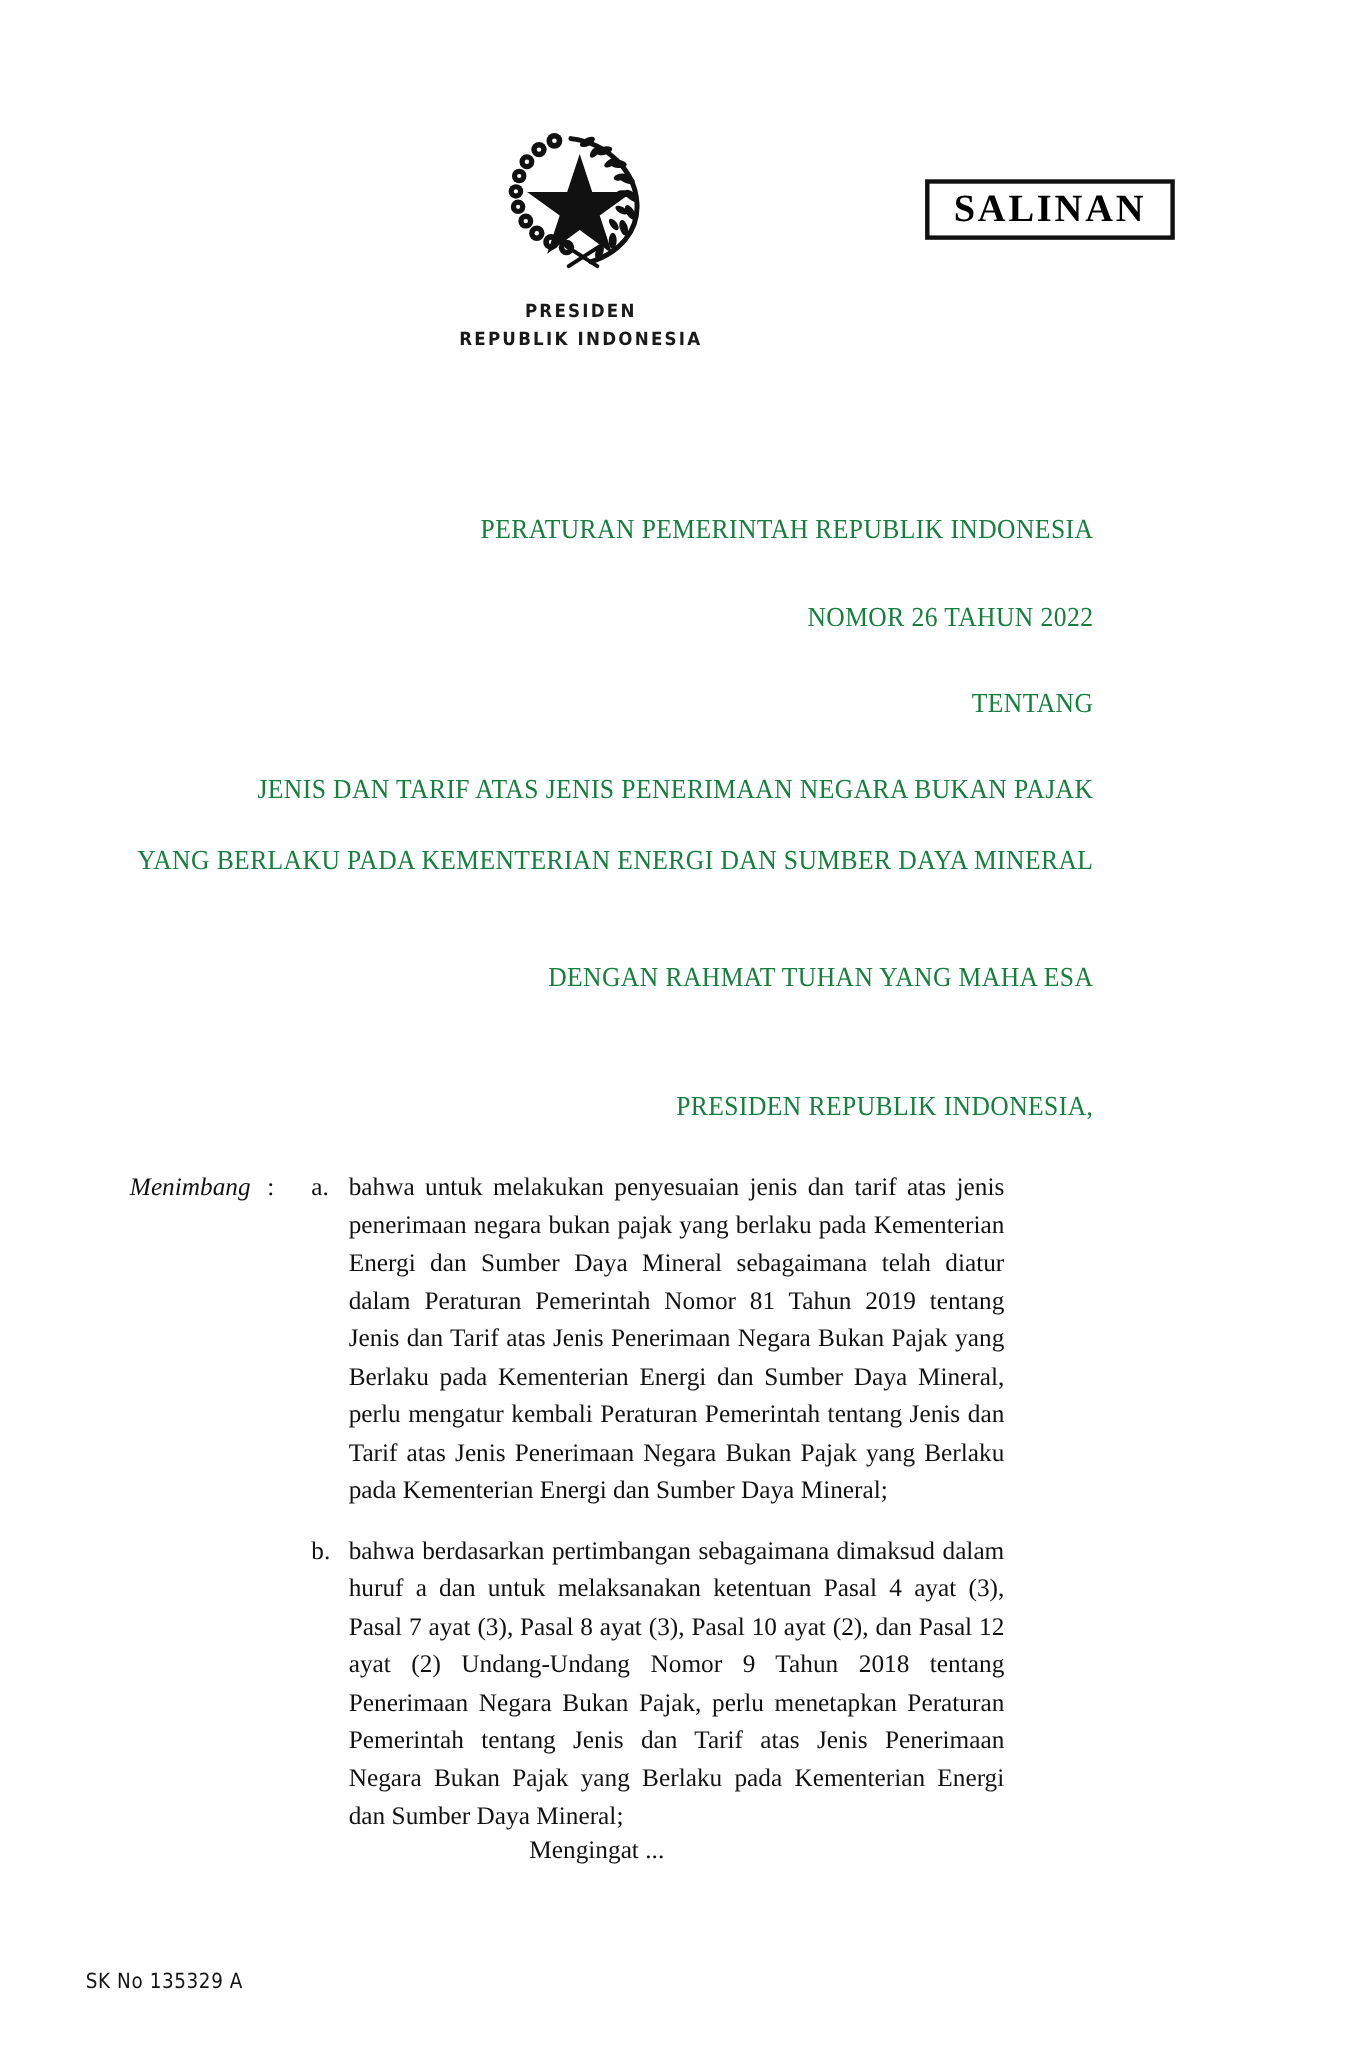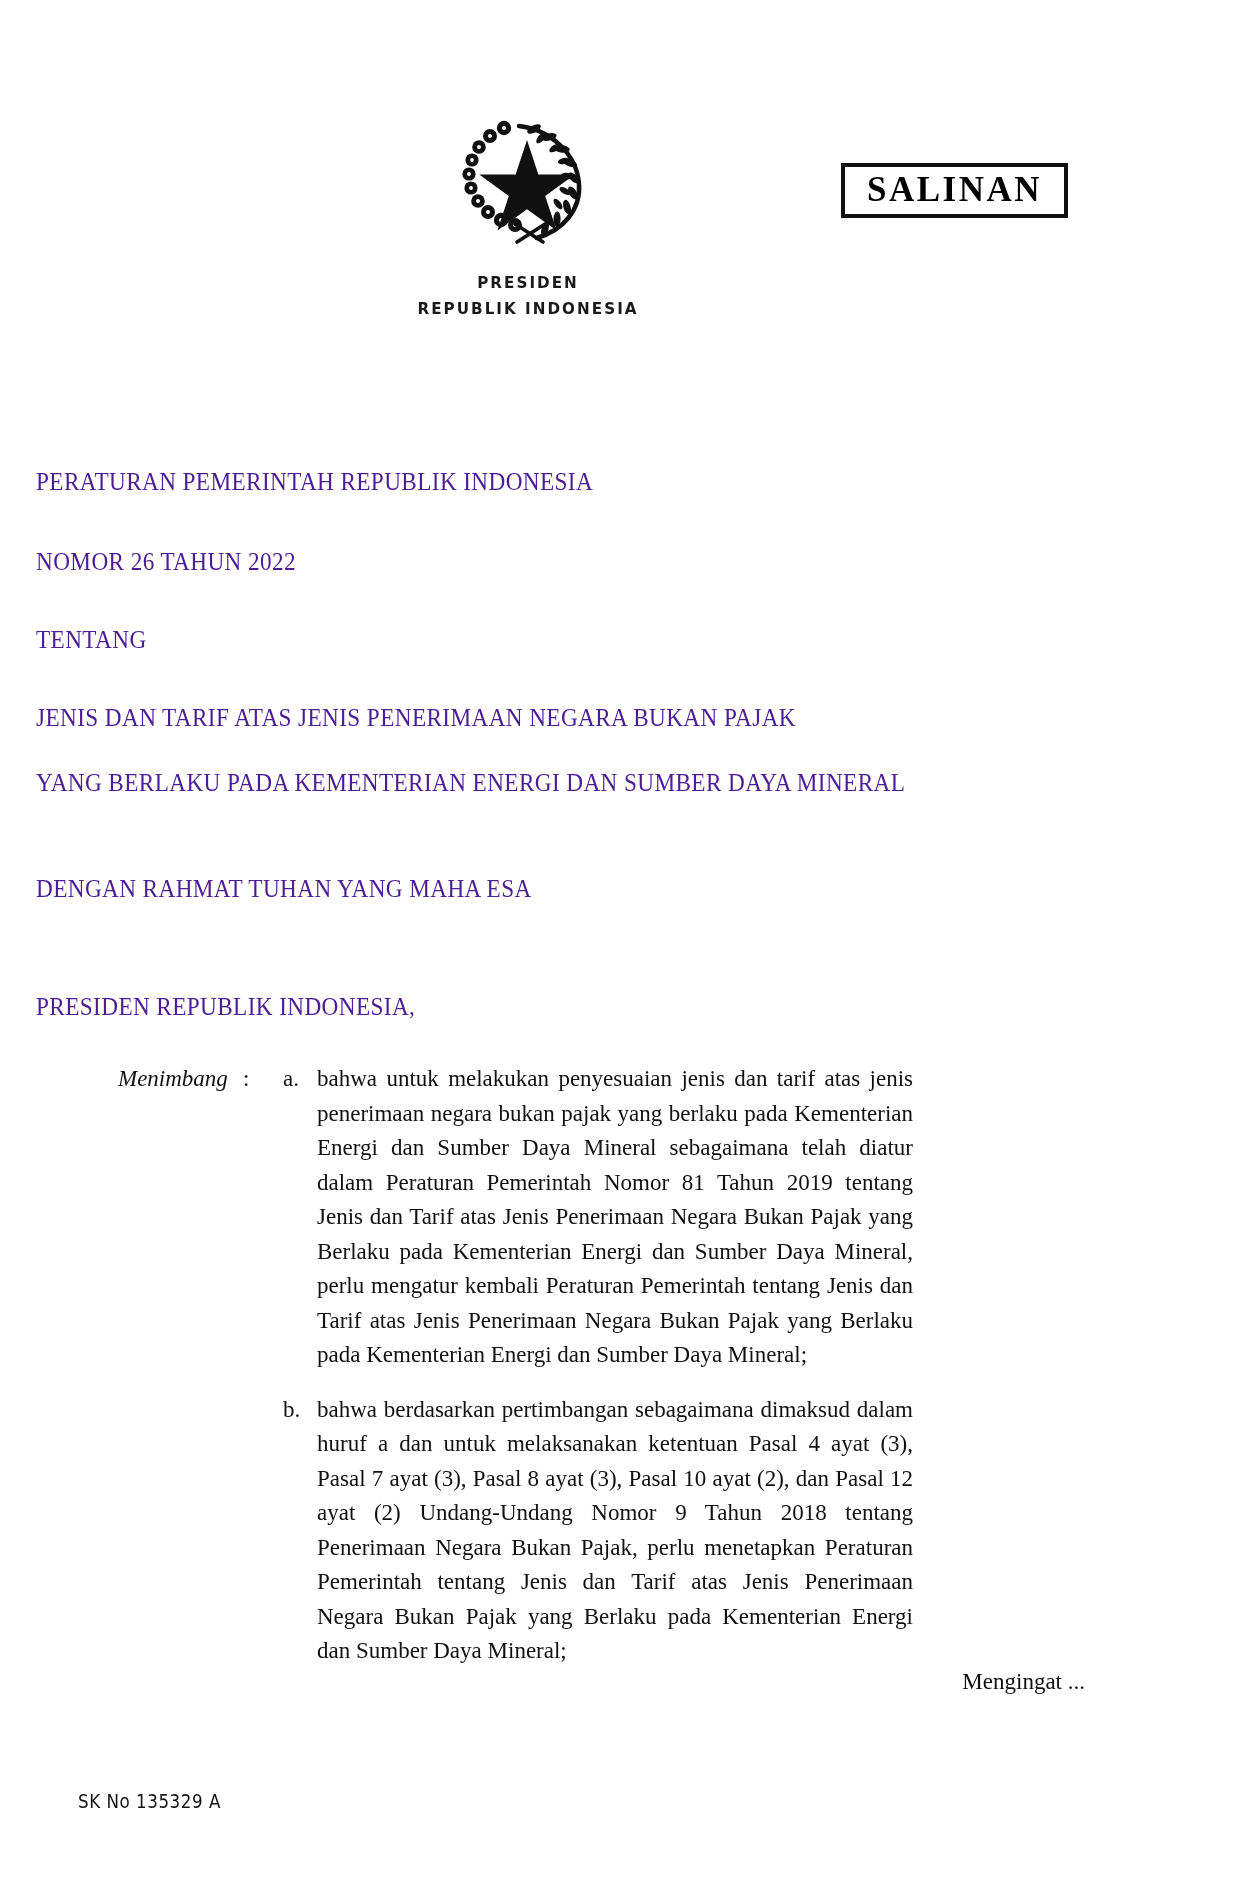--- a/index.html
+++ b/index.html
@@ -71,22 +71,22 @@
     transform-origin: center top;
   }
   .president-caption div { white-space: nowrap; }
 
   
   .title-block {
     position: absolute;
     left: 0;
     top: 468px;
     width: 1030px;
-    text-align: left;
-    color: #4c1d95;
+    text-align: right;
+    color: #15803d;
   }
   .title-line {
     font-family: "Liberation Serif", "DejaVu Serif", serif;
     font-size: 25px;
     letter-spacing: 0.4px;
     white-space: nowrap;
     transform: scaleX(0.93);
     transform-origin: center center;
   }
   .gap-1 { height: 52px; }
@@ -148,21 +148,21 @@
     line-height: 34.5px;
   }
   .clause .ctext { display: block; }
 
   
   .continuation {
     position: absolute;
     left: 0;
     top: 1665px;
     width: 1085px;
-    text-align: right;
+    text-align: center;
     font-size: 23px;
     line-height: 34px;
   }
   .sk-footer {
     position: absolute;
     left: 78px;
     top: 1790px;
     font-family: "DejaVu Sans", "Liberation Sans", sans-serif;
     font-size: 19px;
     letter-spacing: 0.6px;

